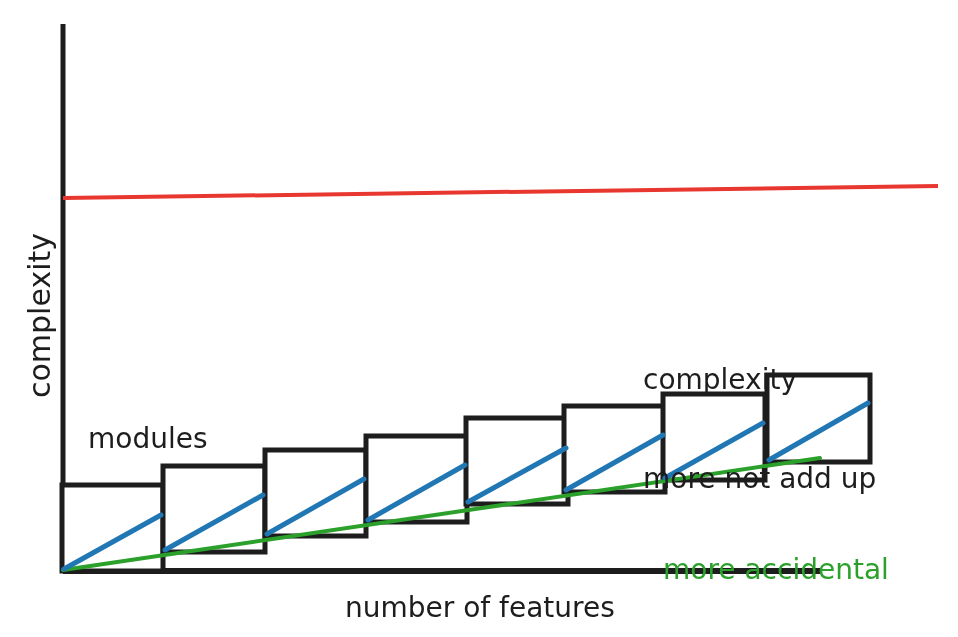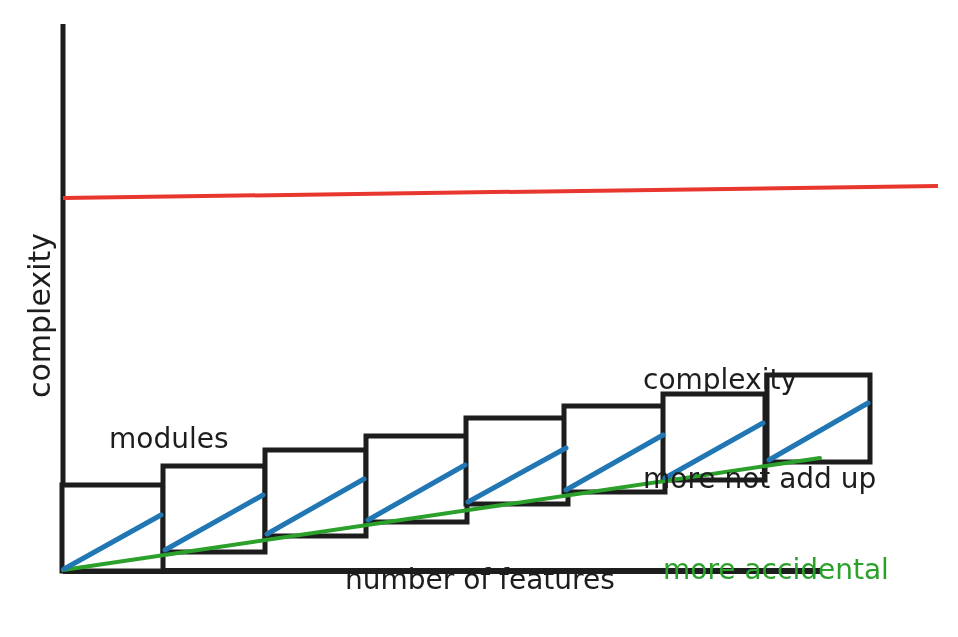--- a/index.html
+++ b/index.html
@@ -77,23 +77,23 @@
         <line x1="468" y1="502" x2="566" y2="448" stroke="#2077b4" stroke-width="5" stroke-linecap="round"></line>
         <line x1="566" y1="490" x2="663" y2="435" stroke="#2077b4" stroke-width="5" stroke-linecap="round"></line>
         <line x1="665" y1="478" x2="763" y2="423" stroke="#2077b4" stroke-width="5" stroke-linecap="round"></line>
         <line x1="769" y1="460" x2="868" y2="403" stroke="#2077b4" stroke-width="5" stroke-linecap="round"></line>
         <line x1="63" y1="198" x2="938" y2="186" stroke="#e8372f" stroke-width="4" stroke-linecap="butt"></line>
       </g>
   </svg>
 
   <div id="ylabel" style="font-size: 30px; transform: translate(22px, 398px) rotate(-90deg);">complexity</div>
 
-  <div class="anno anno-dark" id="xlabel" style="left: 345px; top: 563px; font-size: 28px;">number of features</div>
+  <div class="anno anno-dark" id="xlabel" style="left: 345px; top: 591px; font-size: 28px;">number of features</div>
 
-  <div class="anno anno-dark" id="anno-modules" style="left: 88px; top: 422px; font-size: 28px; margin-left: 21px;">modules</div>
+  <div class="anno anno-dark" id="anno-modules" style="left: 88px; top: 422px; font-size: 28px;">modules</div>
 
   <div class="anno anno-dark" id="anno-notadd" style="left: 643px; top: 297px; font-size: 28px;">
     <div>complexity</div>
     <div>more not add up</div>
   </div>
 
   <div class="anno anno-green" id="anno-accidental" style="left: 663px; top: 487px; font-size: 28px;">
     <div>more accidental</div>
     
   </div>

